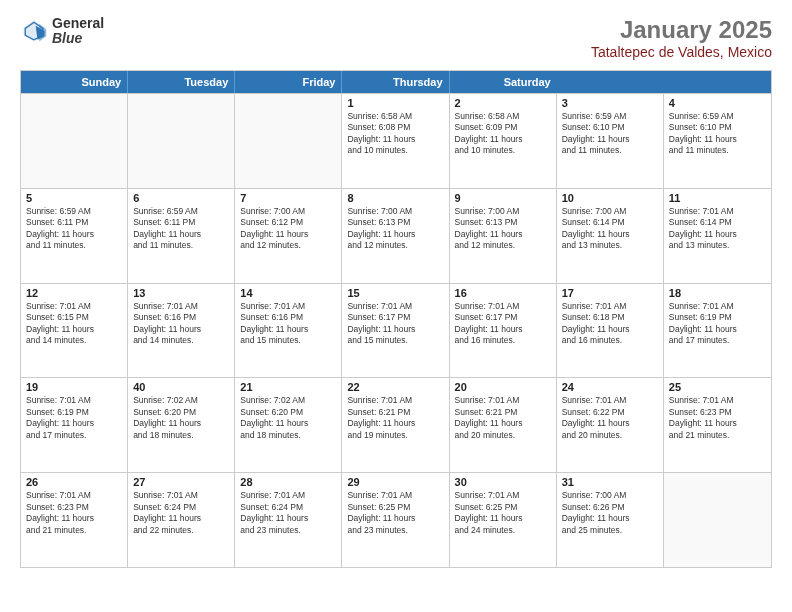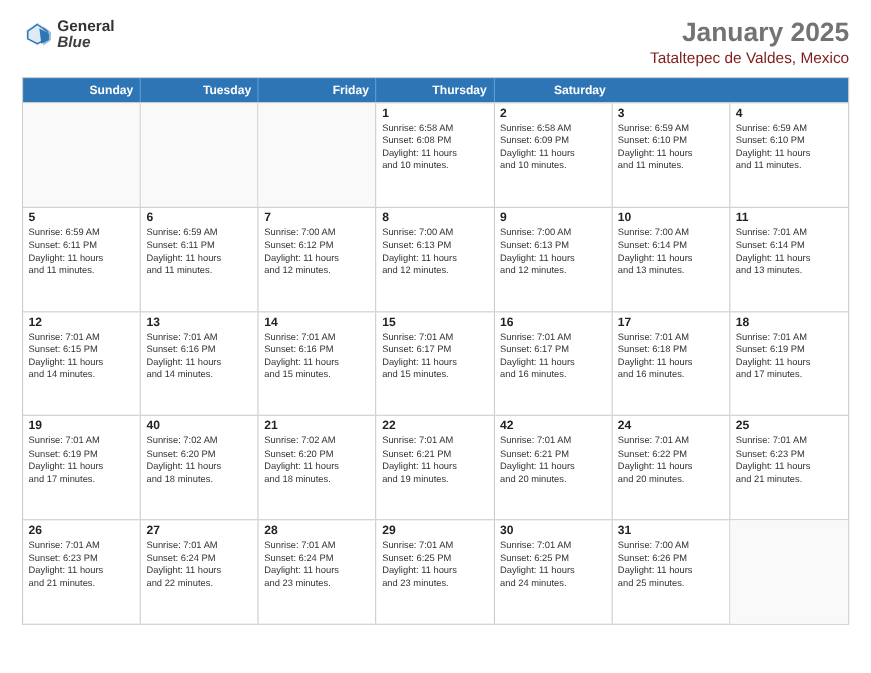--- a/index.html
+++ b/index.html
@@ -297,21 +297,21 @@
 and 18 minutes.</div>
           </div>
           <div class="cal-cell">
             <div class="day-number">22</div>
             <div class="day-info" style="white-space: pre-line;">Sunrise: 7:01 AM
 Sunset: 6:21 PM
 Daylight: 11 hours
 and 19 minutes.</div>
           </div>
           <div class="cal-cell">
-            <div class="day-number">42</div>
+            <div class="day-number">20</div>
             <div class="day-info" style="white-space: pre-line;">Sunrise: 7:01 AM
 Sunset: 6:21 PM
 Daylight: 11 hours
 and 20 minutes.</div>
           </div>
           <div class="cal-cell">
             <div class="day-number">24</div>
             <div class="day-info" style="white-space: pre-line;">Sunrise: 7:01 AM
 Sunset: 6:22 PM
 Daylight: 11 hours

